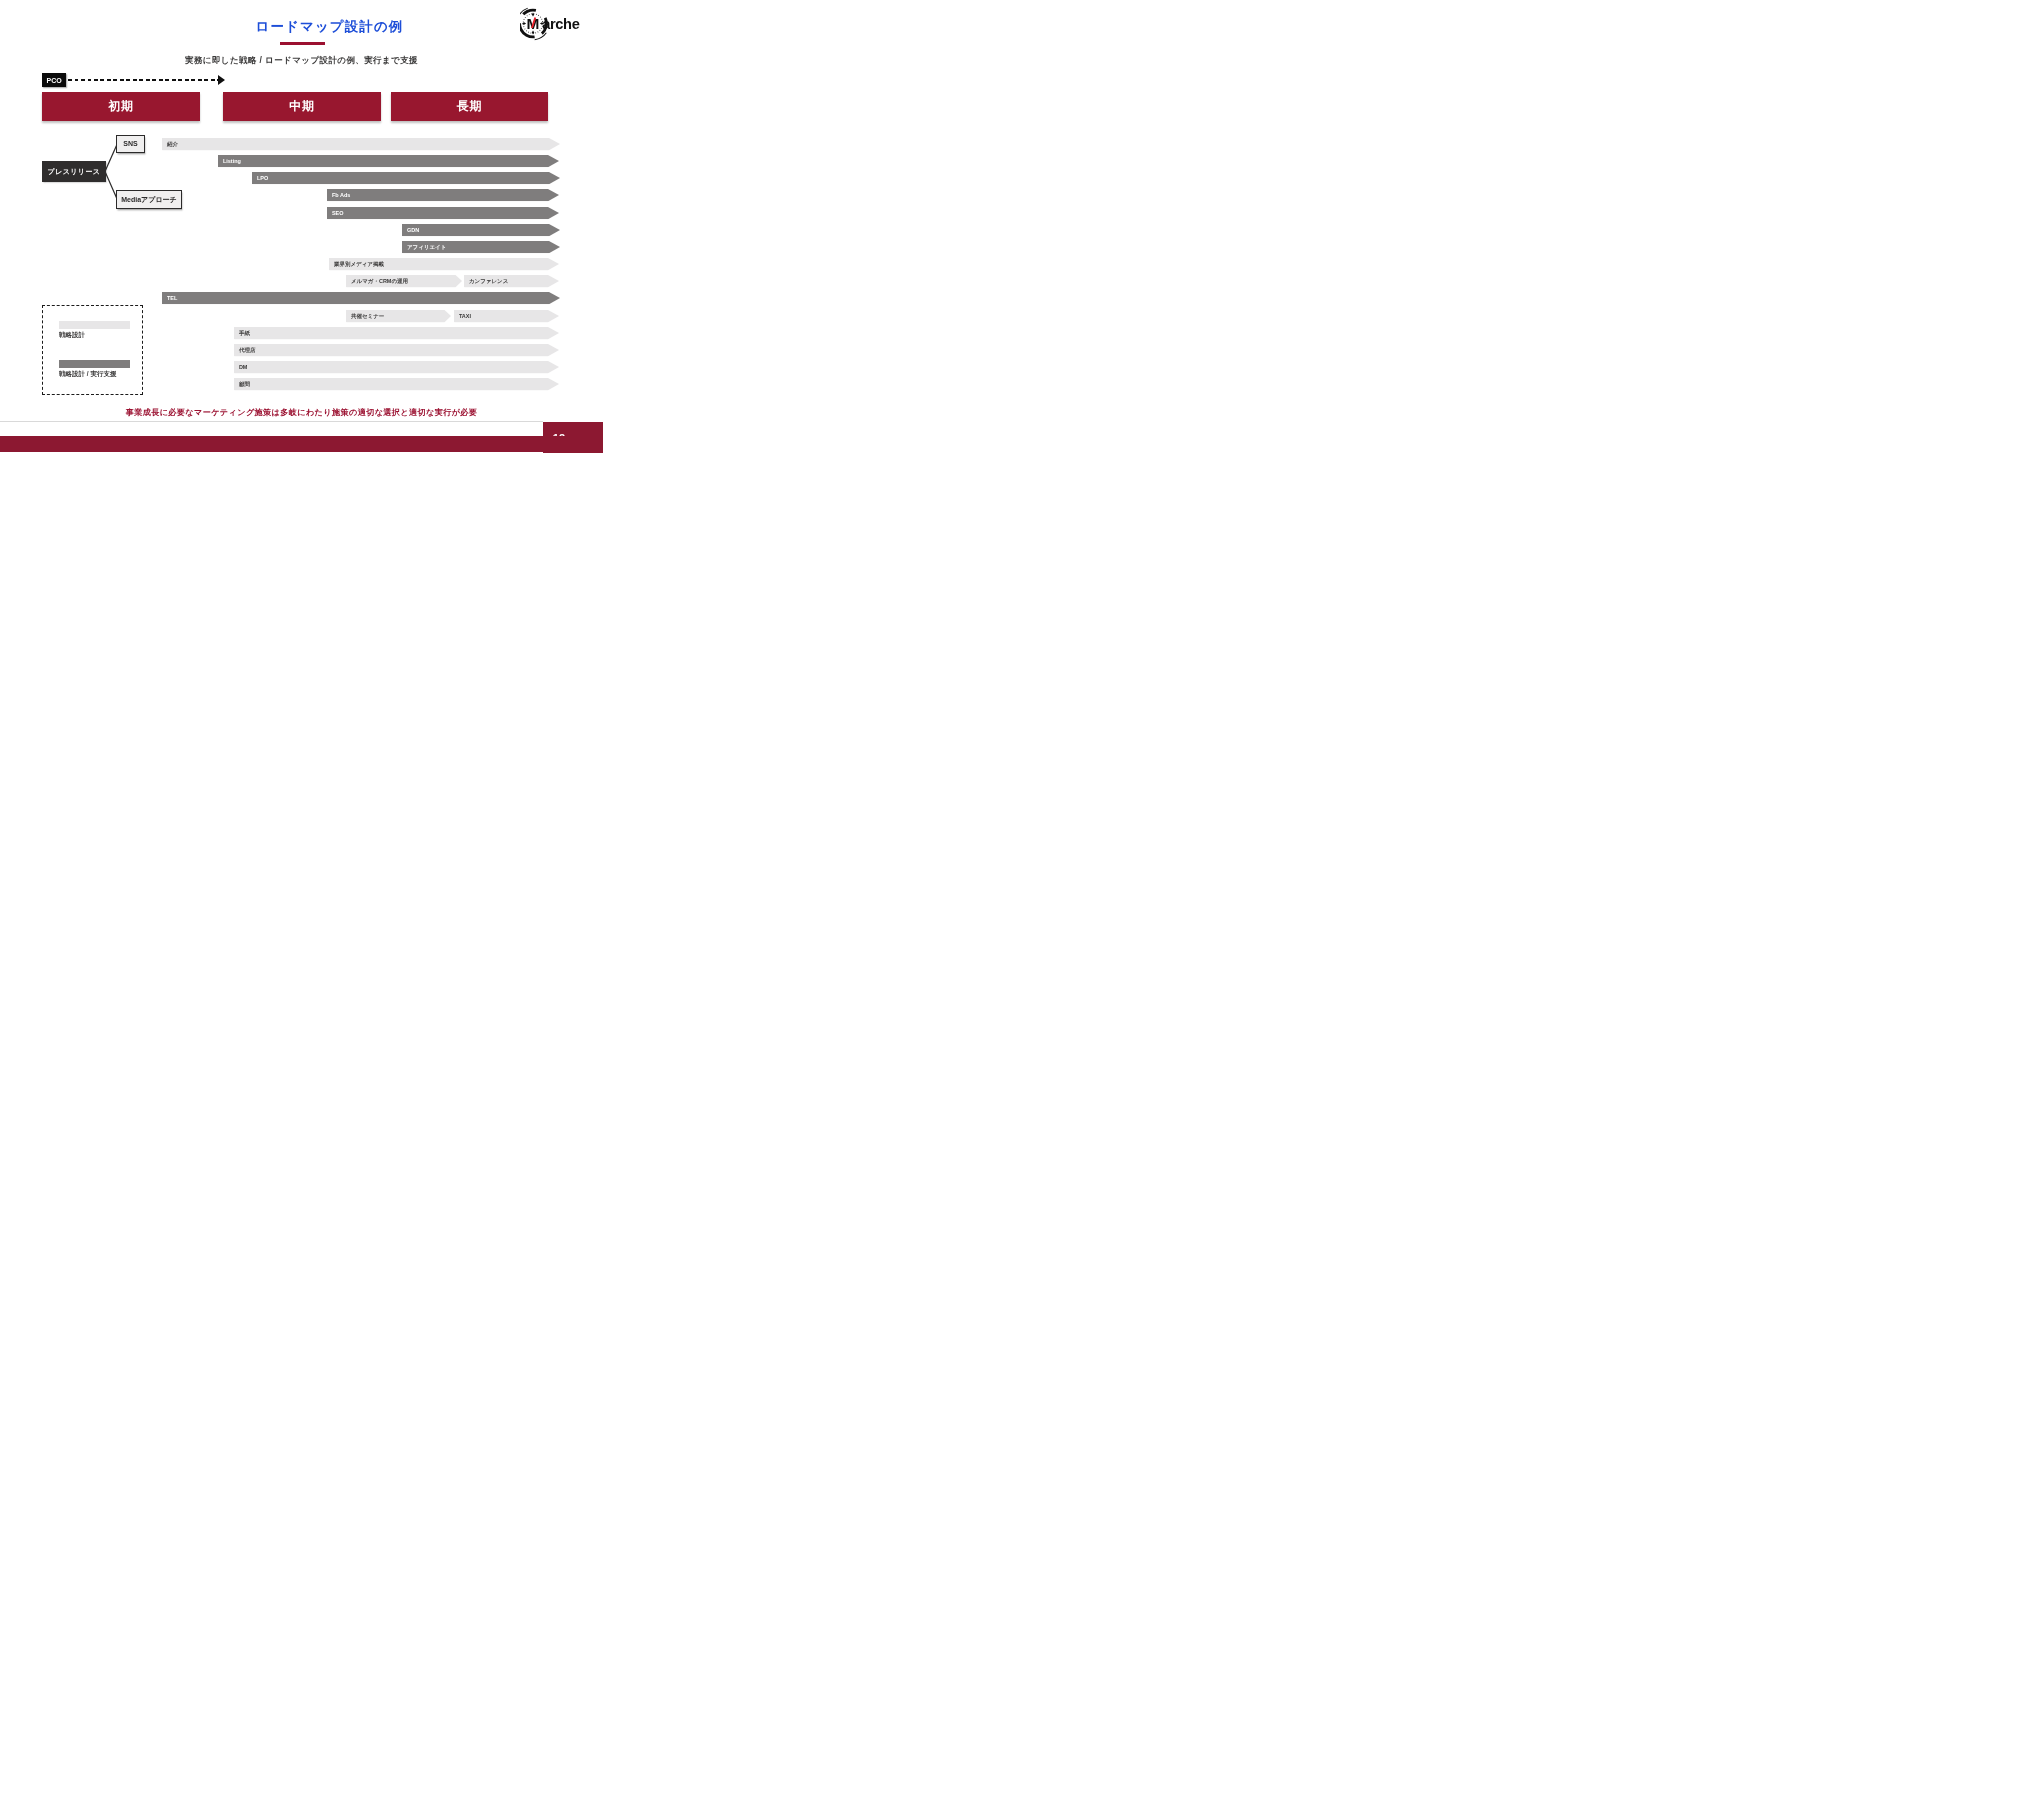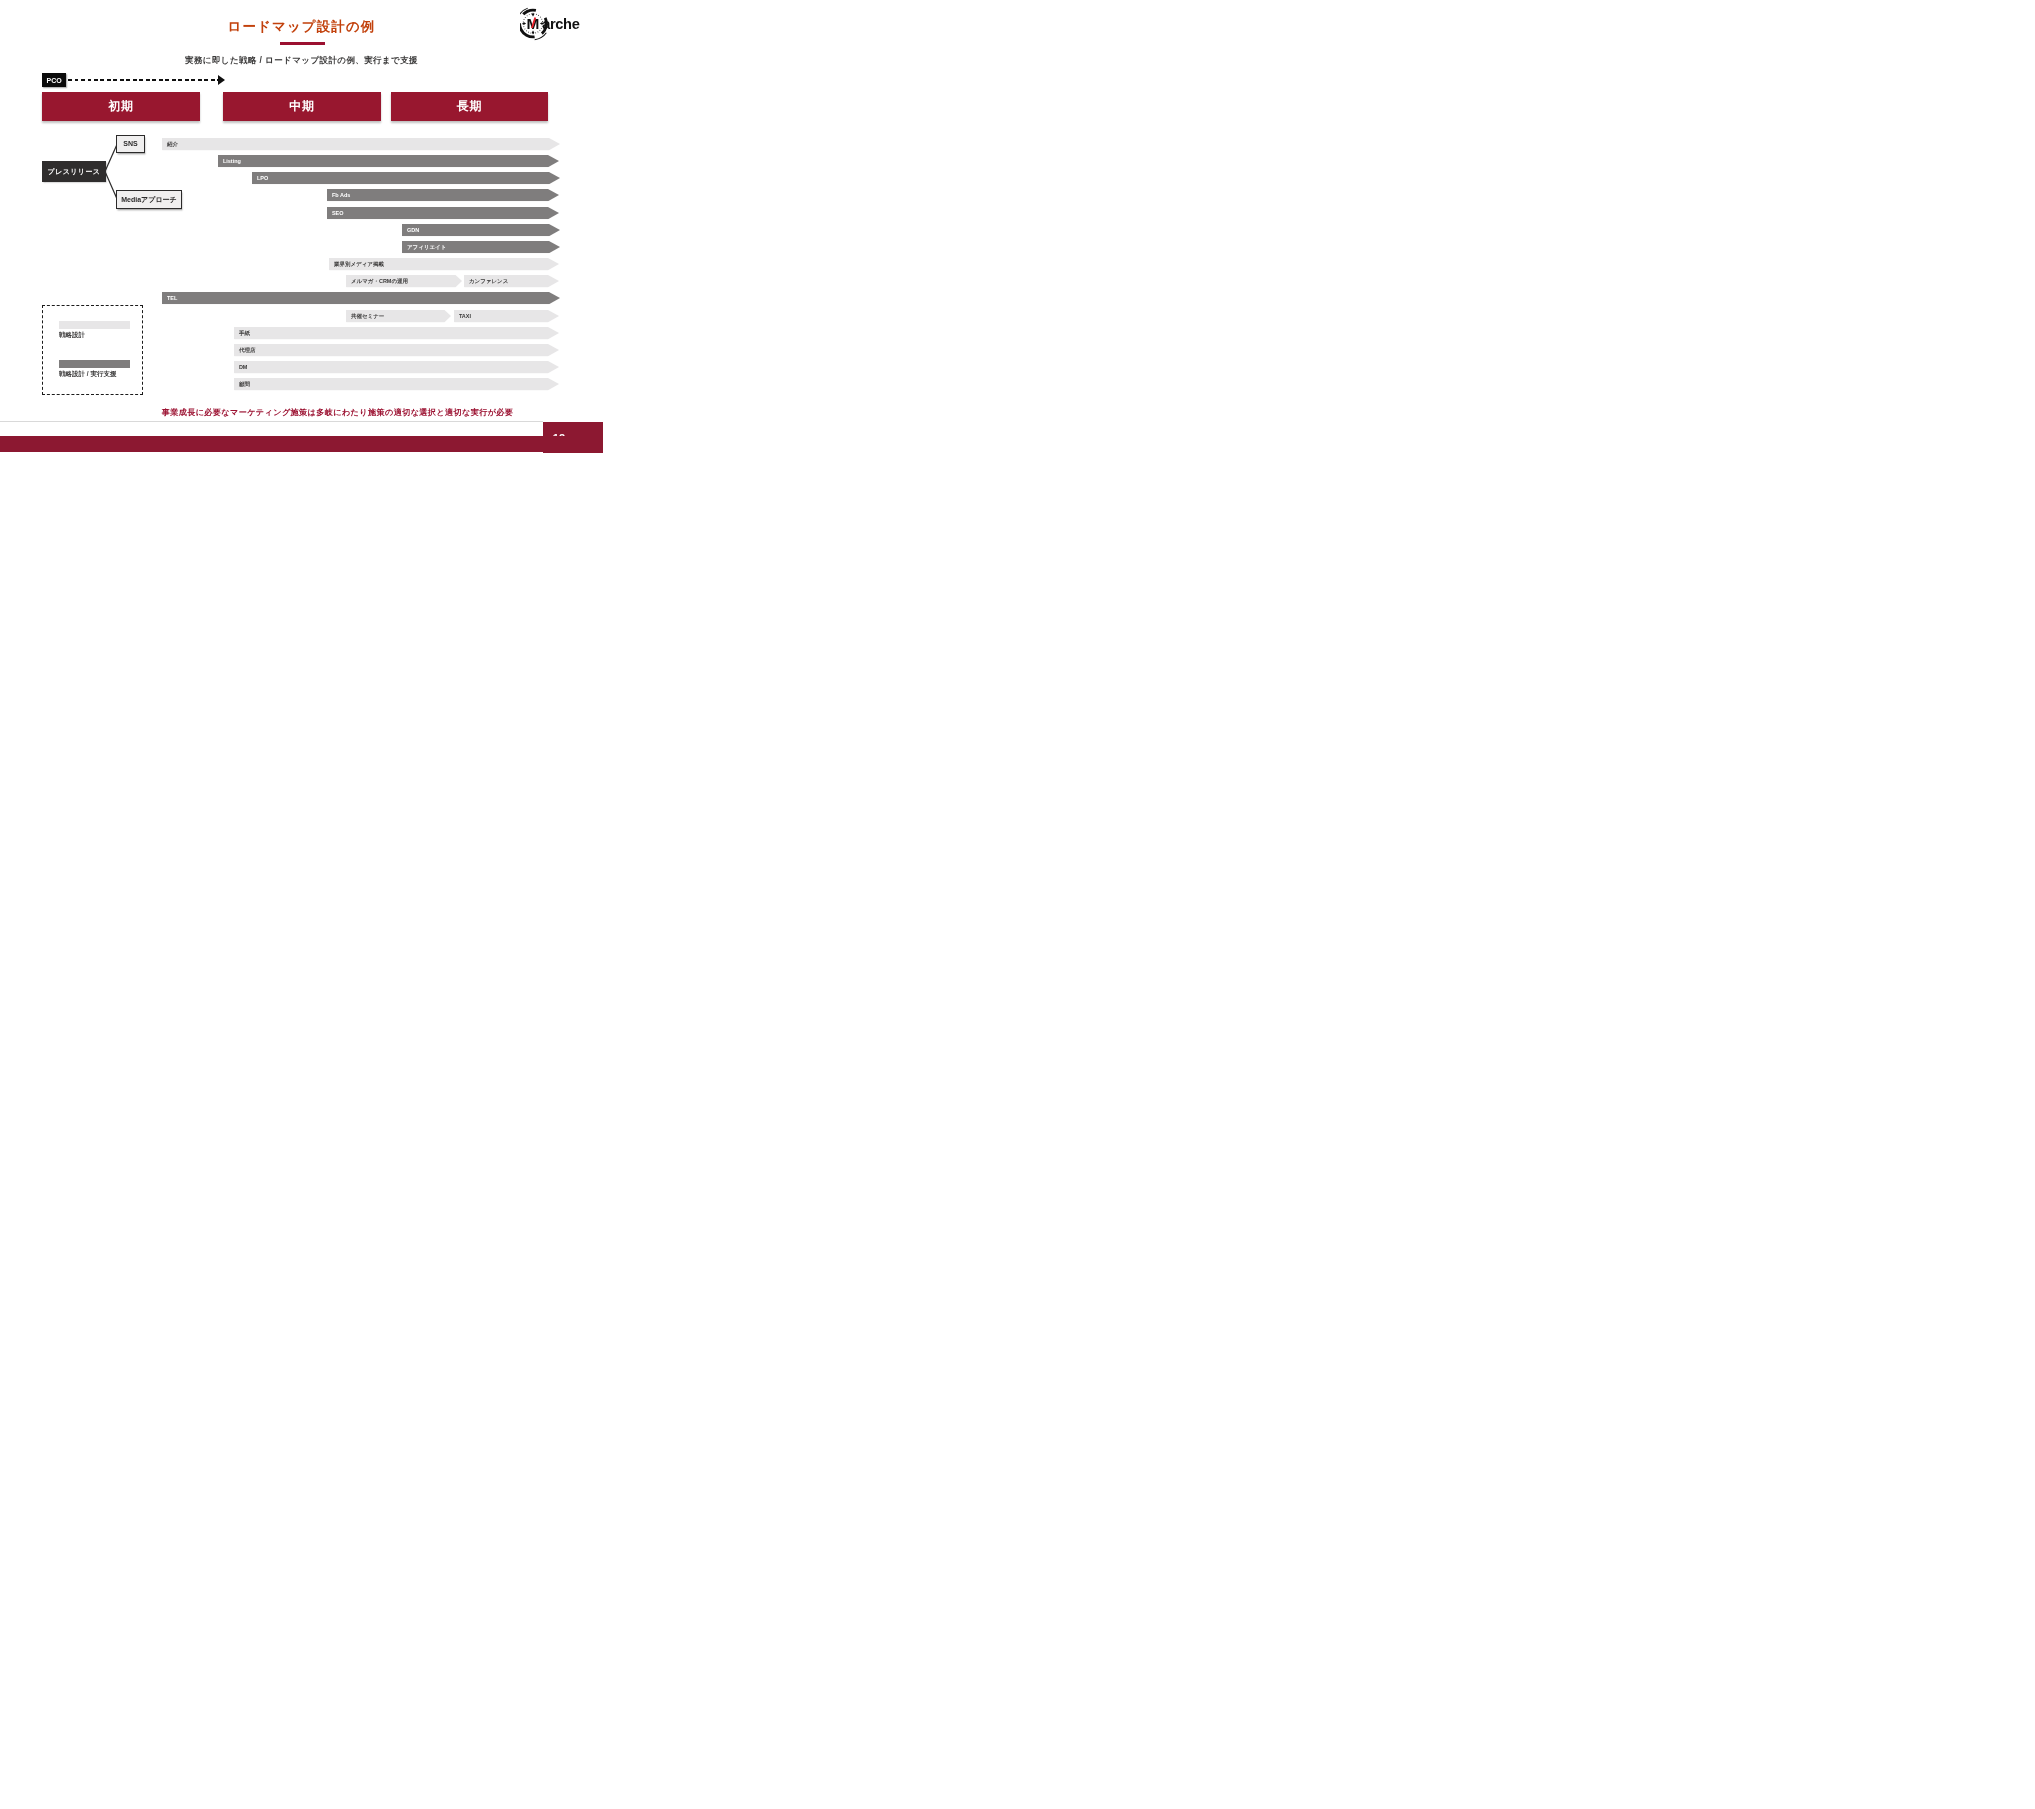--- a/index.html
+++ b/index.html
@@ -3,21 +3,21 @@
 <meta charset="utf-8">
 <style>
   html,body { margin:0; padding:0; background:#ffffff; }
   .stage {
     position:relative; width:603px; height:453px; background:#ffffff;
     overflow:hidden; font-family:"Liberation Sans","DejaVu Sans",sans-serif;
   }
   
   .page-title {
     position:absolute; top:18px; left:0; width:100%; text-align:center;
-    font-size:13.4px; font-weight:bold; color:#c2410c; letter-spacing:1.2px;
+    font-size:13.4px; font-weight:bold; color:#1d4ed8; letter-spacing:1.2px;padding-left:28px;
   }
   .title-underline { position:absolute; top:42px; left:280px; width:45px; height:3.3px; background:#9B1030; }
   .page-subtitle {
     position:absolute; top:55px; left:0; width:100%; text-align:center;
     font-size:8.5px; font-weight:bold; color:#3B3A3A; letter-spacing:0.4px;
   }
   .logo { position:absolute; left:520px; top:3.3px; width:61px; height:41px; }
   
   .pco-box {
     position:absolute; left:42px; top:73px; width:24.4px; height:14px; background:#0B0B0B;
@@ -72,21 +72,21 @@
   }
   .legend-swatch { position:absolute; left:16px; width:71px; height:7.7px; }
   .legend-swatch.light { top:15px; background:#E7E6E7; }
   .legend-swatch.dark  { top:54px; background:#7F7D7D; }
   .legend-label { position:absolute; left:16px; font-size:6.5px; font-weight:bold; color:#3B3A3A; }
   #legend-label-1 { top:25px; }
   #legend-label-2 { top:64px; }
   
   .footer-message {
     position:absolute; top:407px; left:0; width:100%; text-align:center;
-    font-size:8.1px; font-weight:bold; color:#9B1030; letter-spacing:0.4px;padding-left:36px;
+    font-size:8.1px; font-weight:bold; color:#9B1030; letter-spacing:0.4px;
   }
   .footer-hairline { position:absolute; top:421px; left:0; width:543px; height:0.8px; background:#D9D9D9; }
   .page-number-box {
     position:absolute; left:543px; top:422px; width:61px; height:31px; background:#8C1831;
     color:#fff; font-size:11px; font-weight:bold; display:flex; align-items:center;
     padding-left:9.8px; box-sizing:border-box;
   }
   .bottom-bar { position:absolute; left:0; top:436px; width:603px; height:16.3px; background:#8C1831; }
 </style>
 </head>

